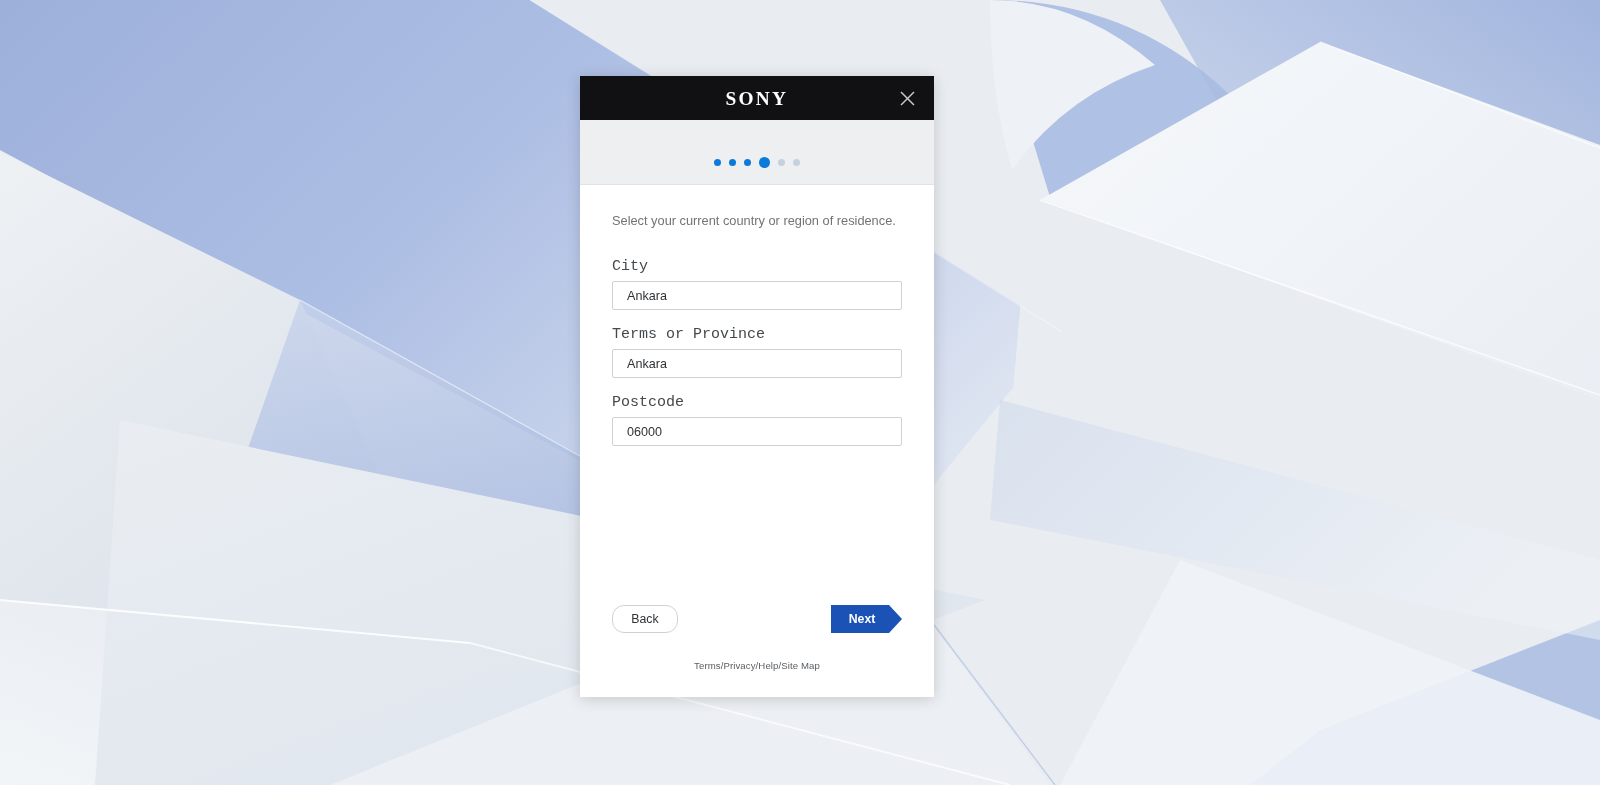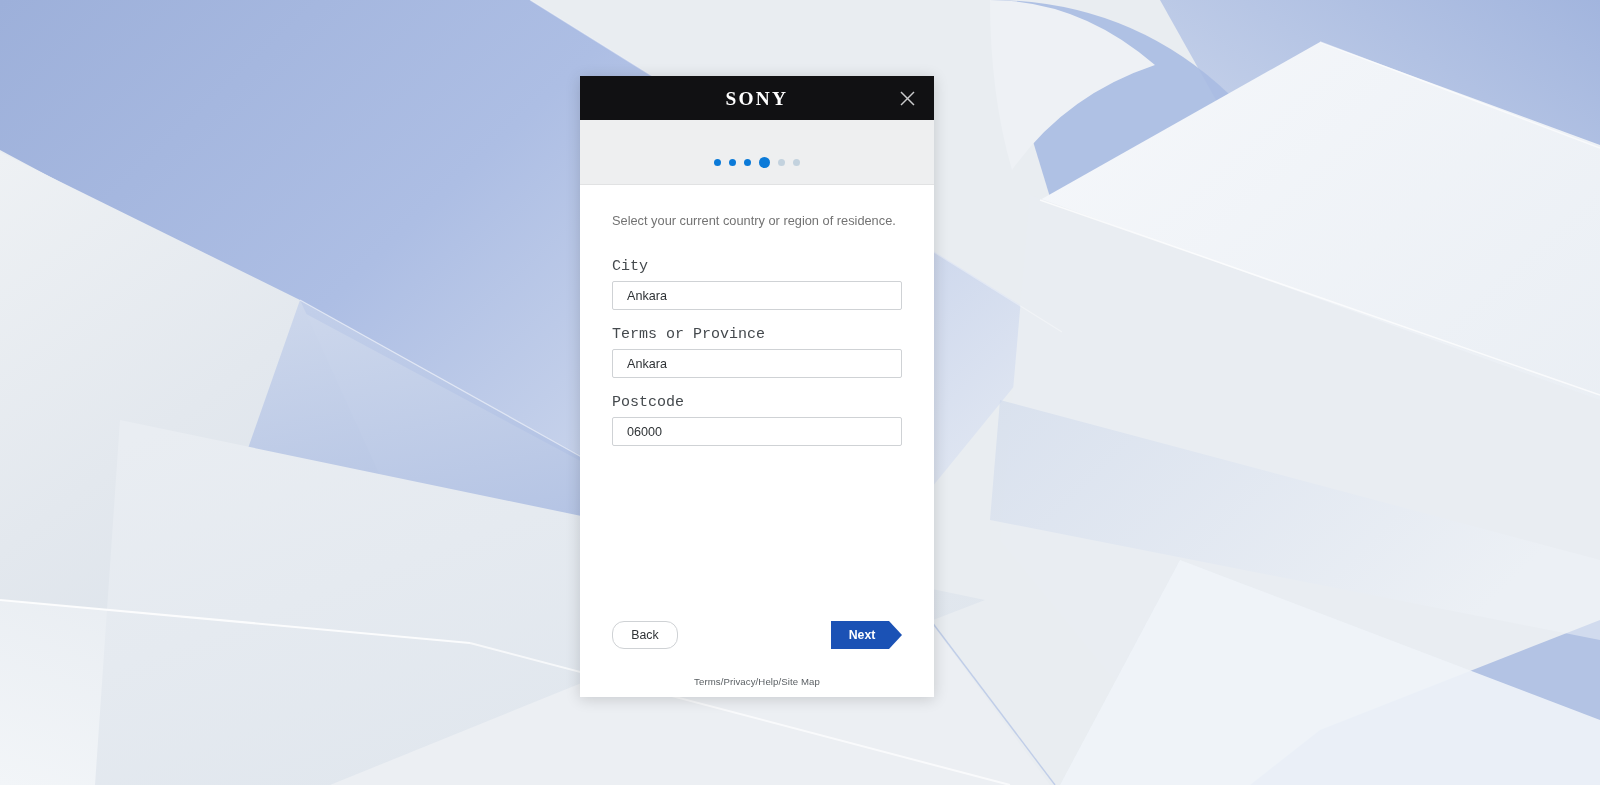--- a/index.html
+++ b/index.html
@@ -193,21 +193,21 @@
     border-top: 14px solid transparent;
     border-bottom: 14px solid transparent;
     border-left: 13px solid #1b52b5;
     flex: 0 0 auto;
   }
 
   
   .modal-footer {
     flex: 0 0 auto;
     text-align: center;
-    padding-bottom: 8px;
+    padding-bottom: 24px;
     background: #ffffff;
   }
   .footer-links {
     font-size: 9.6px;
     color: #5a5f63;
     letter-spacing: 0.1px;
   }
 </style>
 </head>
 <body>

